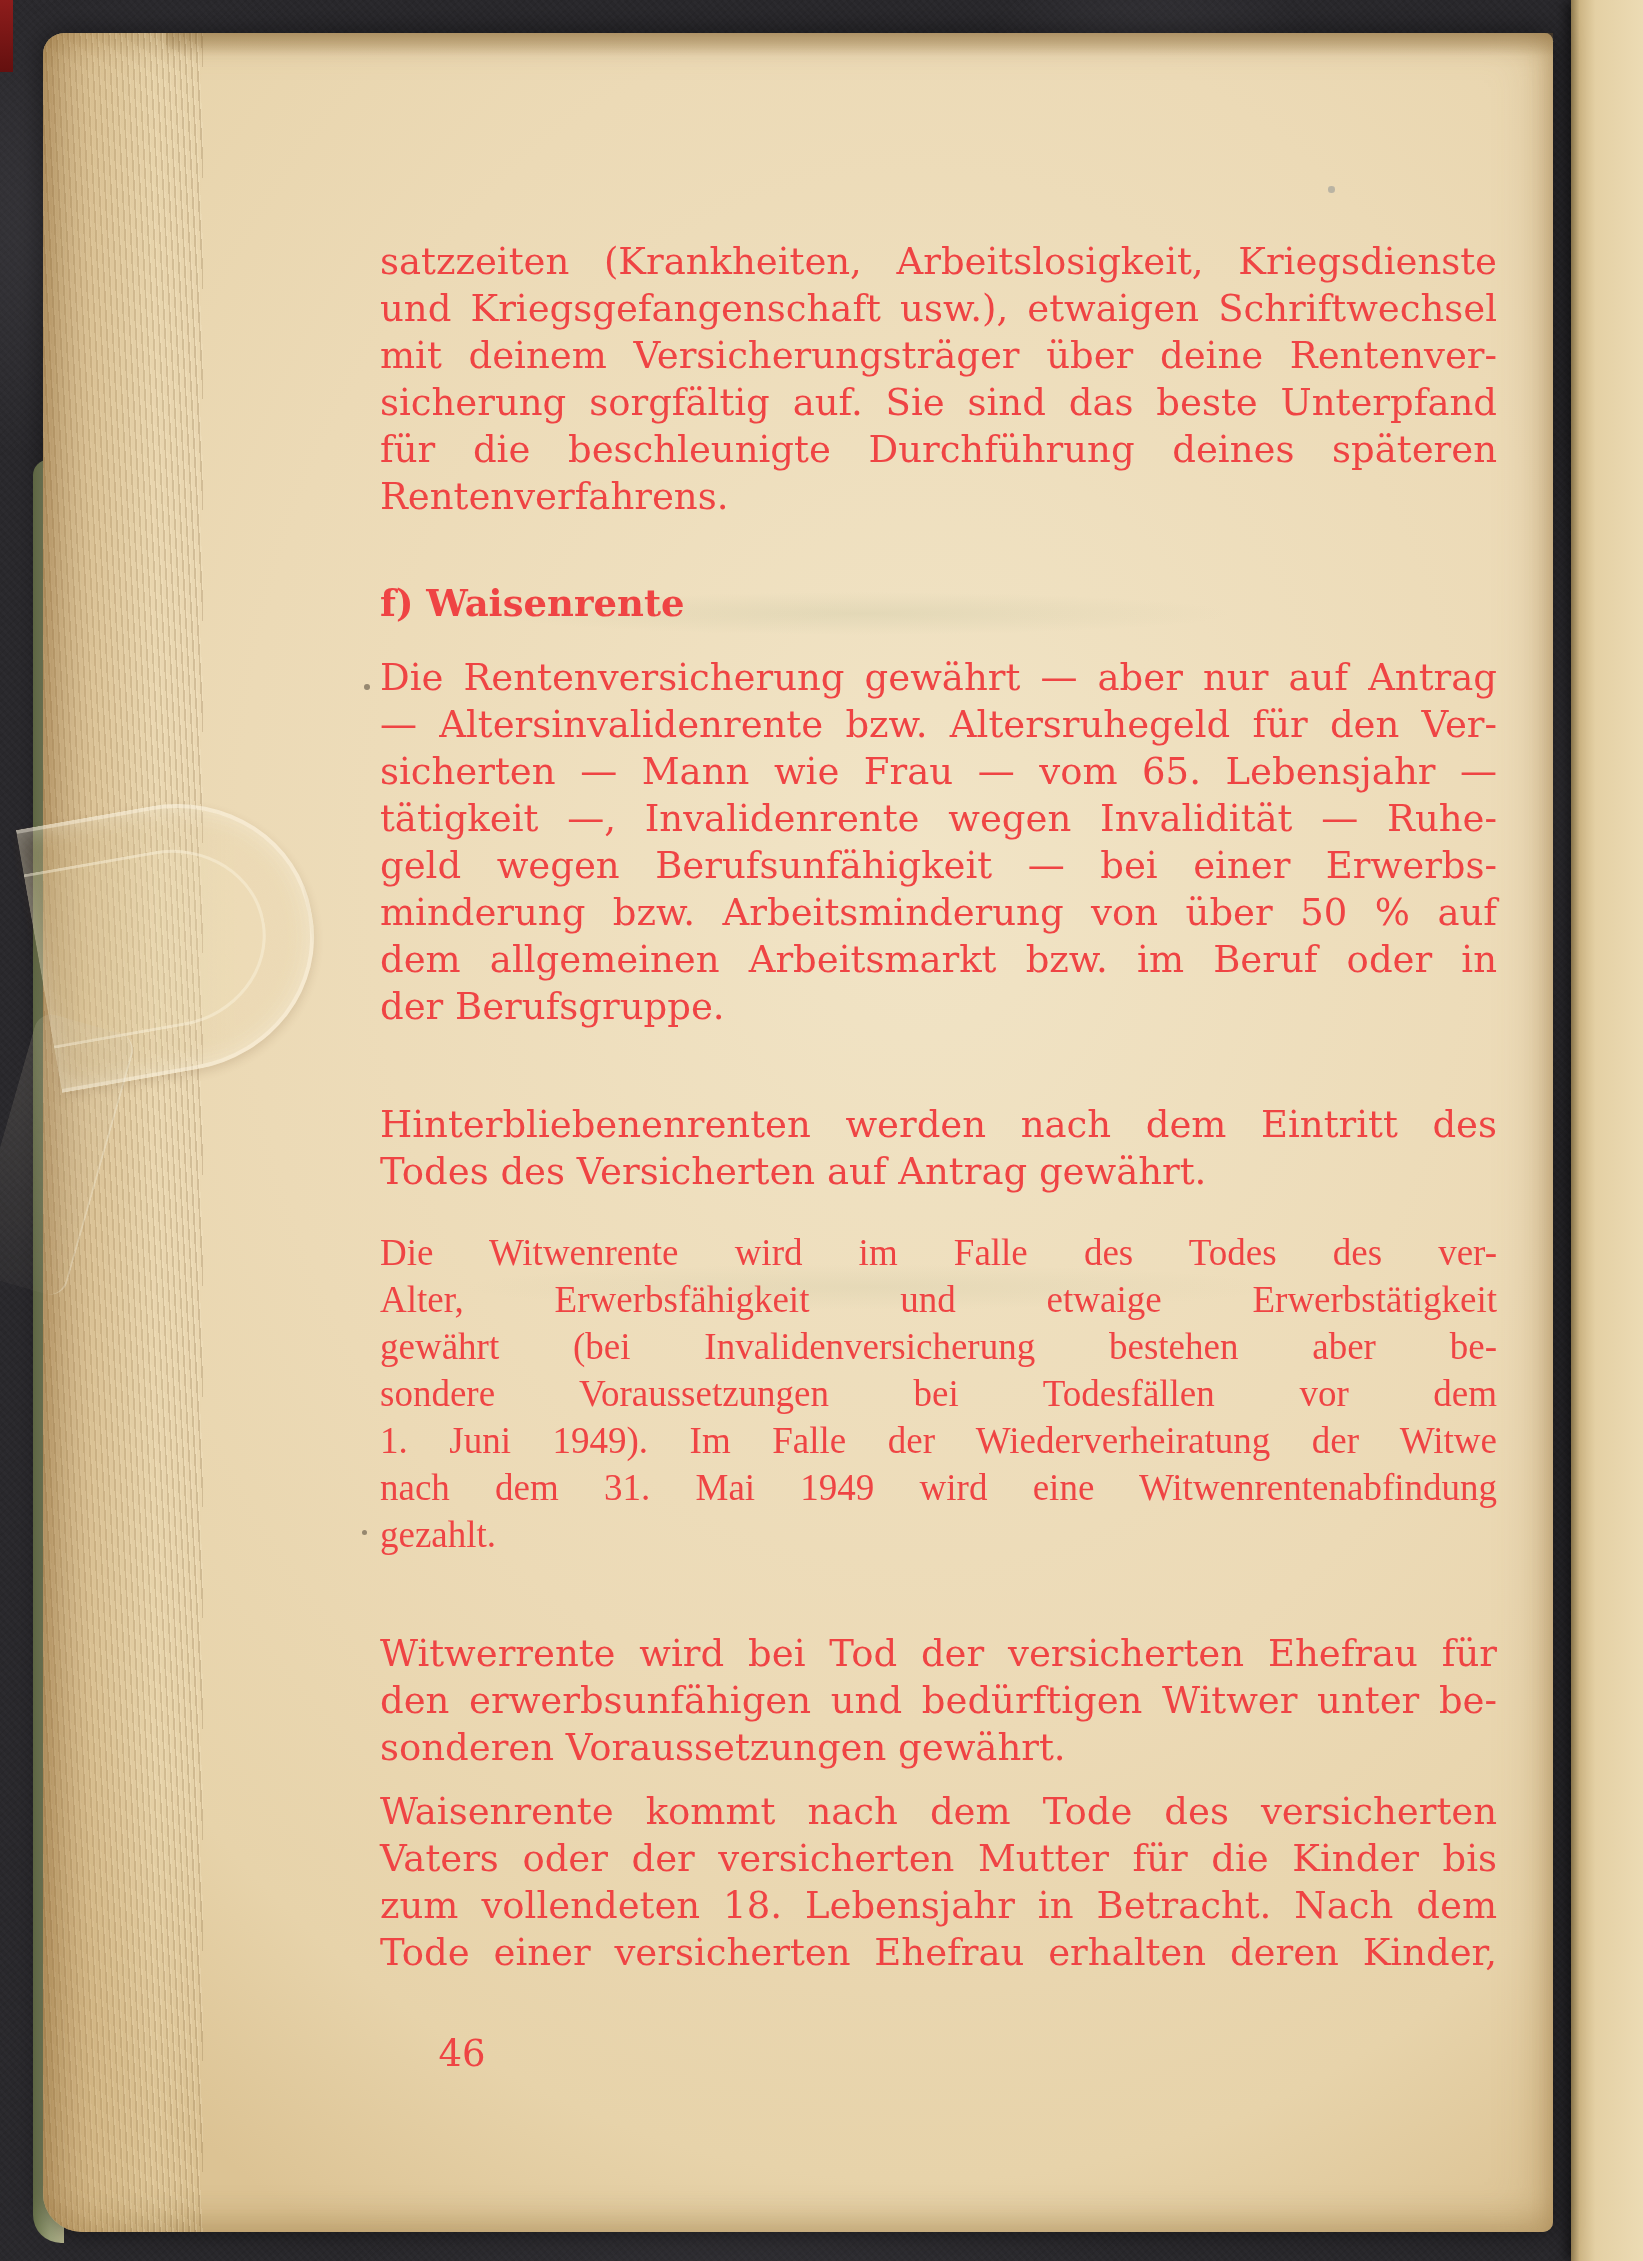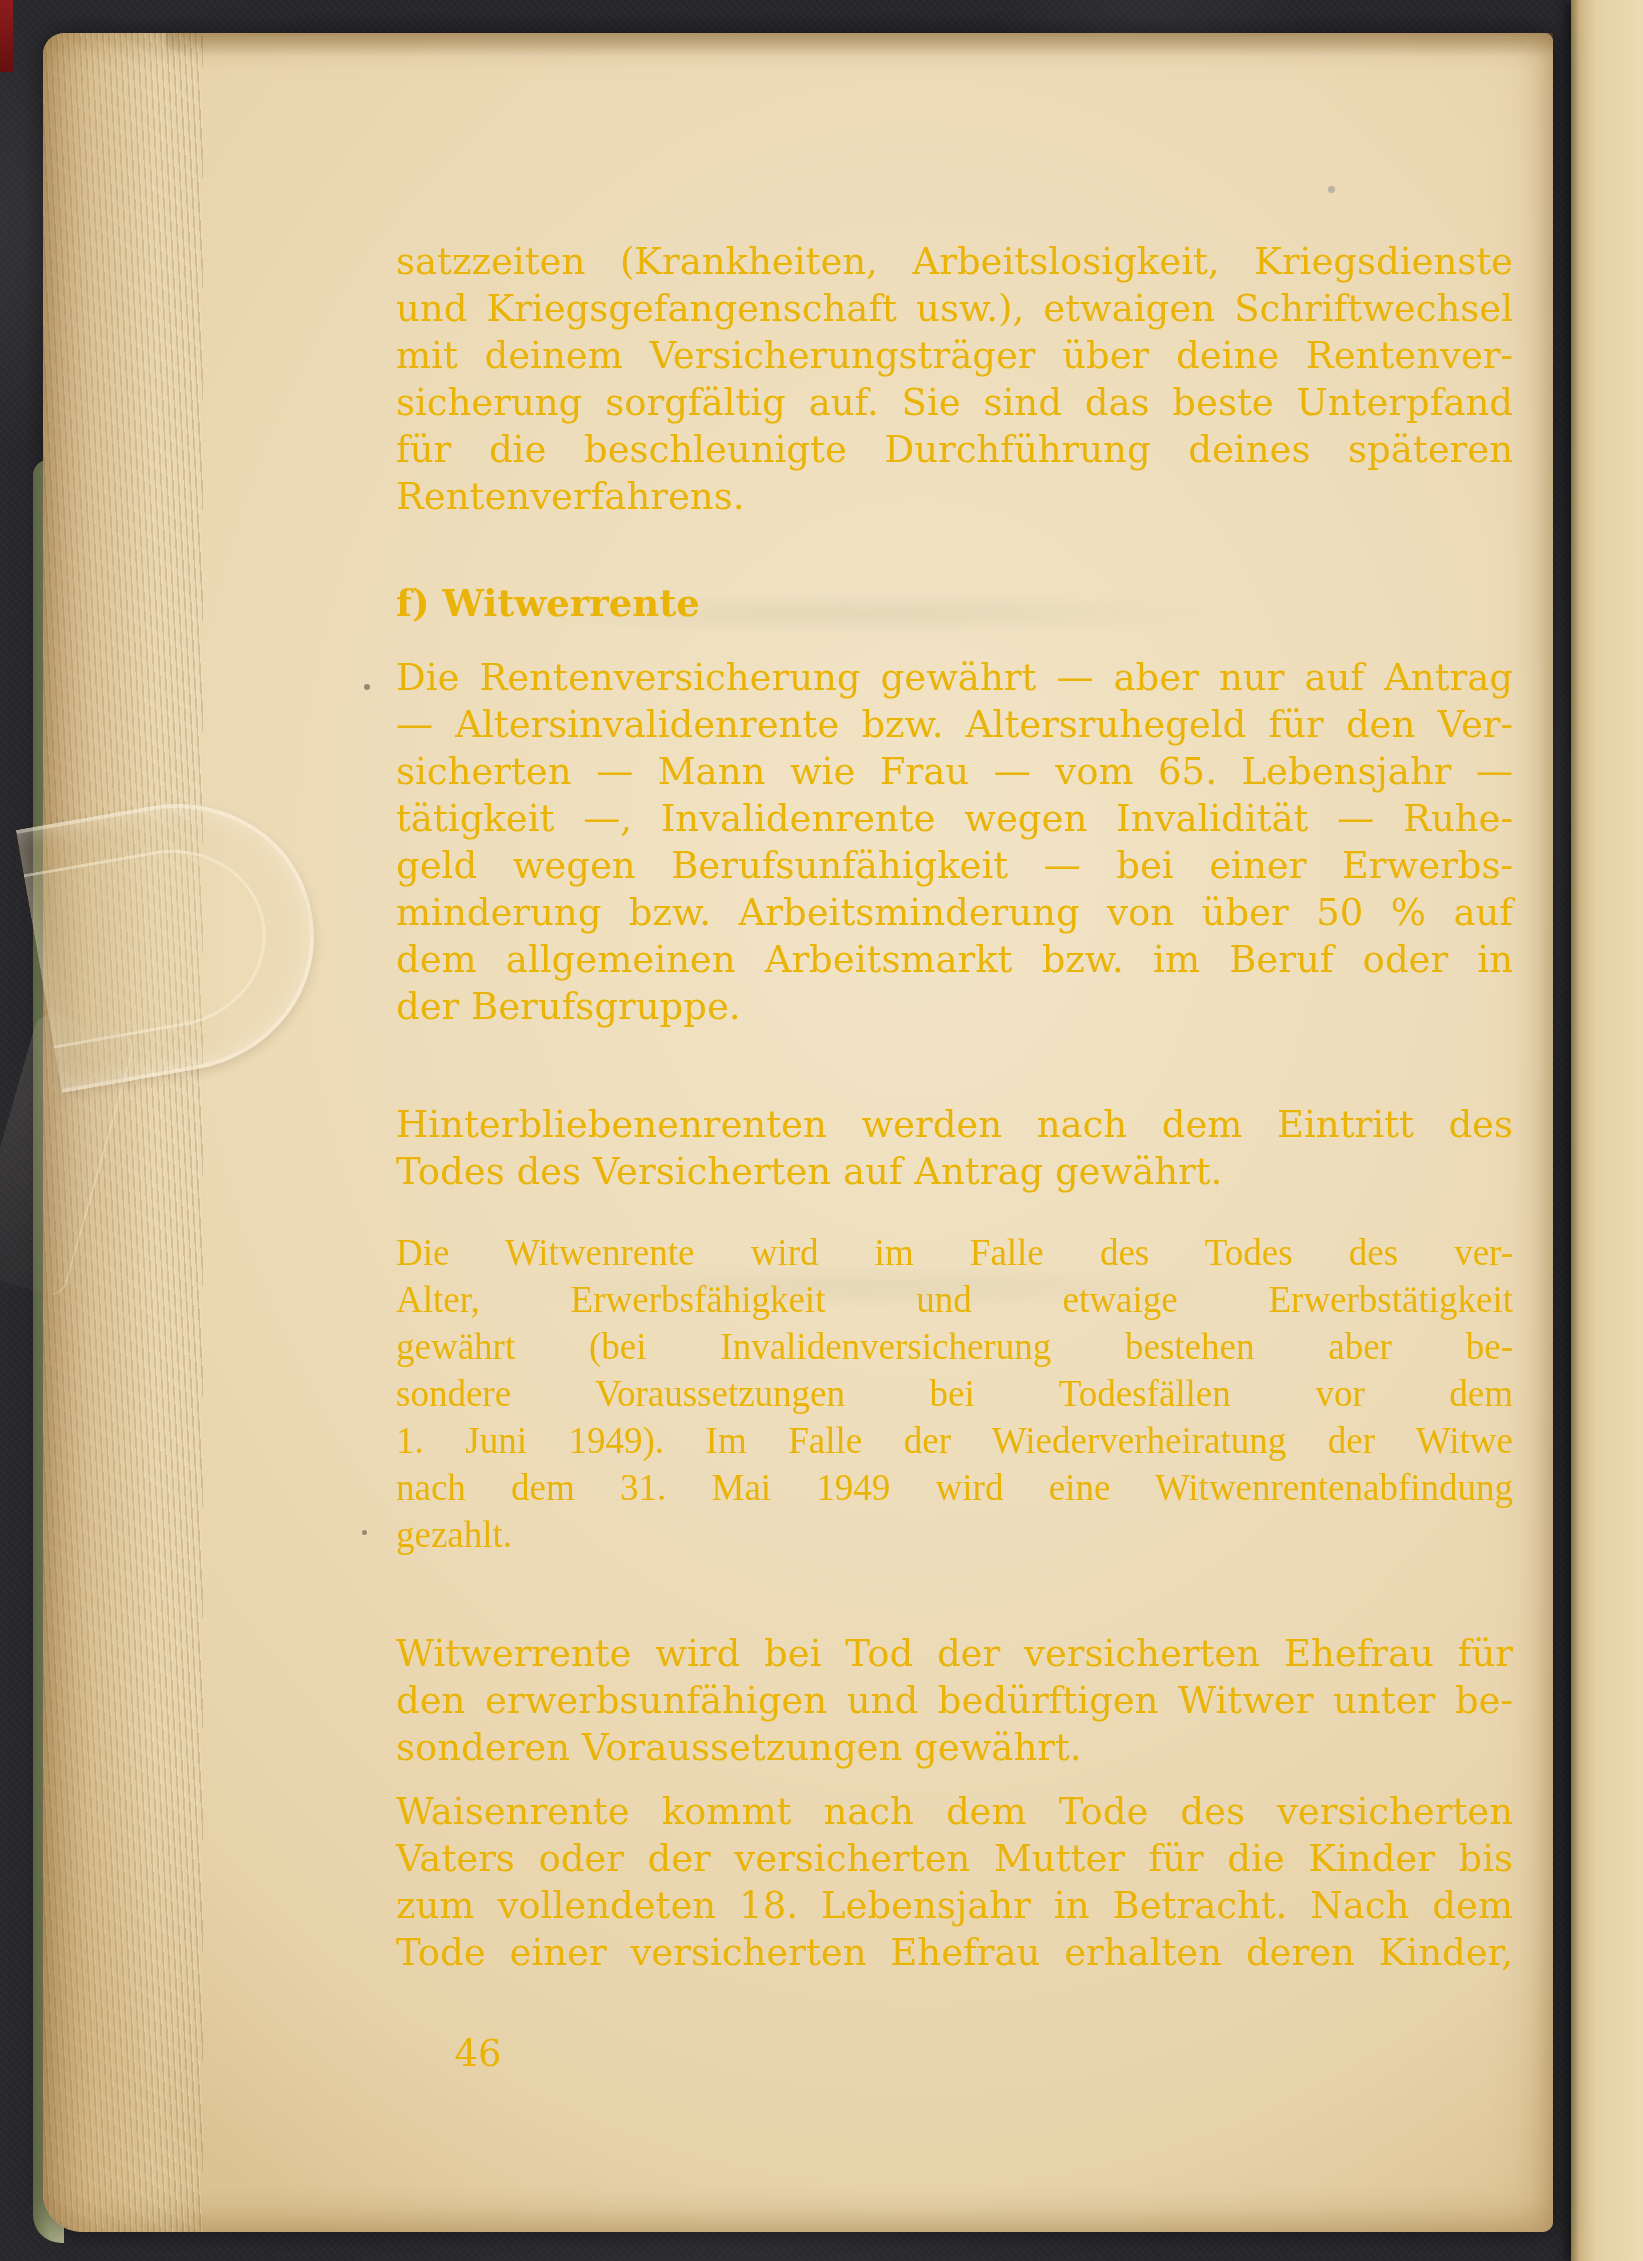--- a/index.html
+++ b/index.html
@@ -79,22 +79,22 @@
   }
   .clip-tail{
     position:absolute;left:0;top:1019px;width:100px;height:271px;
     transform:rotate(16deg);
     background:linear-gradient(rgba(215,205,180,.17), rgba(215,205,180,.04));
     border-right:2.5px solid rgba(255,255,245,.25);
     border-radius:18px;
   }
   
   .tblock{
-    position:absolute;left:396px;width:1117px;
-    color:#eab308;font-size:37px;line-height:47px;
+    position:absolute;left:380px;width:1117px;
+    color:#ef4444;font-size:37px;line-height:47px;
   }
   .tline{text-align:justify;text-align-last:justify;}
   .tline.last{text-align-last:left;}
   .heading{font-weight:bold;}
   .p1{top:238px;} .hd{top:580px;} .p2{top:654px;} .p3{top:1101px;}
   .p4{top:1229px;font-family:Liberation Serif, serif;} .p5{top:1630px;} .p6{top:1788px;}
   .pagenum{top:2030px;width:164px;text-align:center;}
 </style>
 </head>
 <body>
@@ -117,21 +117,21 @@
 
 <div class="tblock p1">
     <div class="tline">satzzeiten (Krankheiten, Arbeitslosigkeit, Kriegsdienste</div>
     <div class="tline">und Kriegsgefangenschaft usw.), etwaigen Schriftwechsel</div>
     <div class="tline">mit deinem Versicherungsträger über deine Rentenver-</div>
     <div class="tline">sicherung sorgfältig auf. Sie sind das beste Unterpfand</div>
     <div class="tline">für die beschleunigte Durchführung deines späteren</div>
     <div class="tline last">Rentenverfahrens.</div>
   </div>
 
-<div class="tblock hd heading">f) Witwerrente</div>
+<div class="tblock hd heading">f) Waisenrente</div>
 
 <div class="tblock p2">
     <div class="tline">Die Rentenversicherung gewährt — aber nur auf Antrag</div>
     <div class="tline">— Altersinvalidenrente bzw. Altersruhegeld für den Ver-</div>
     <div class="tline">sicherten — Mann wie Frau — vom 65. Lebensjahr —</div>
     <div class="tline">tätigkeit —, Invalidenrente wegen Invalidität — Ruhe-</div>
     <div class="tline">geld wegen Berufsunfähigkeit — bei einer Erwerbs-</div>
     <div class="tline">minderung bzw. Arbeitsminderung von über 50 % auf</div>
     <div class="tline">dem allgemeinen Arbeitsmarkt bzw. im Beruf oder in</div>
     <div class="tline last">der Berufsgruppe.</div>

